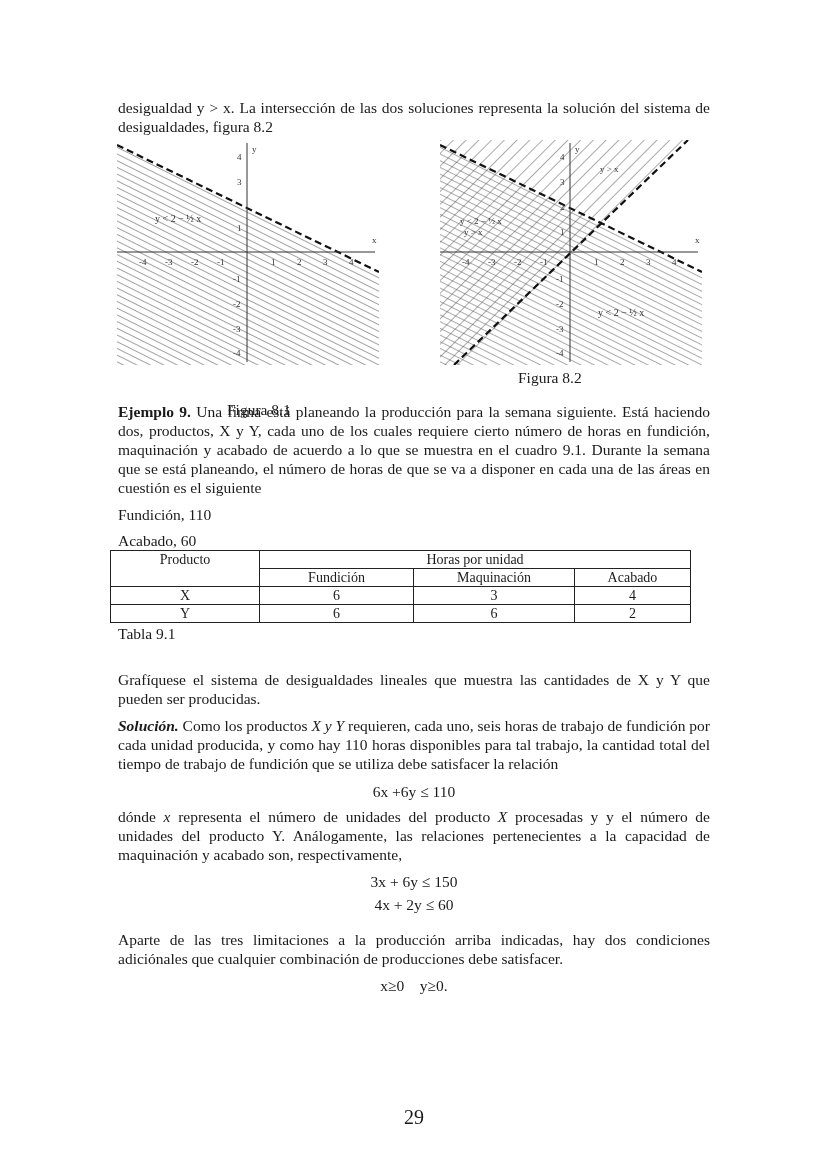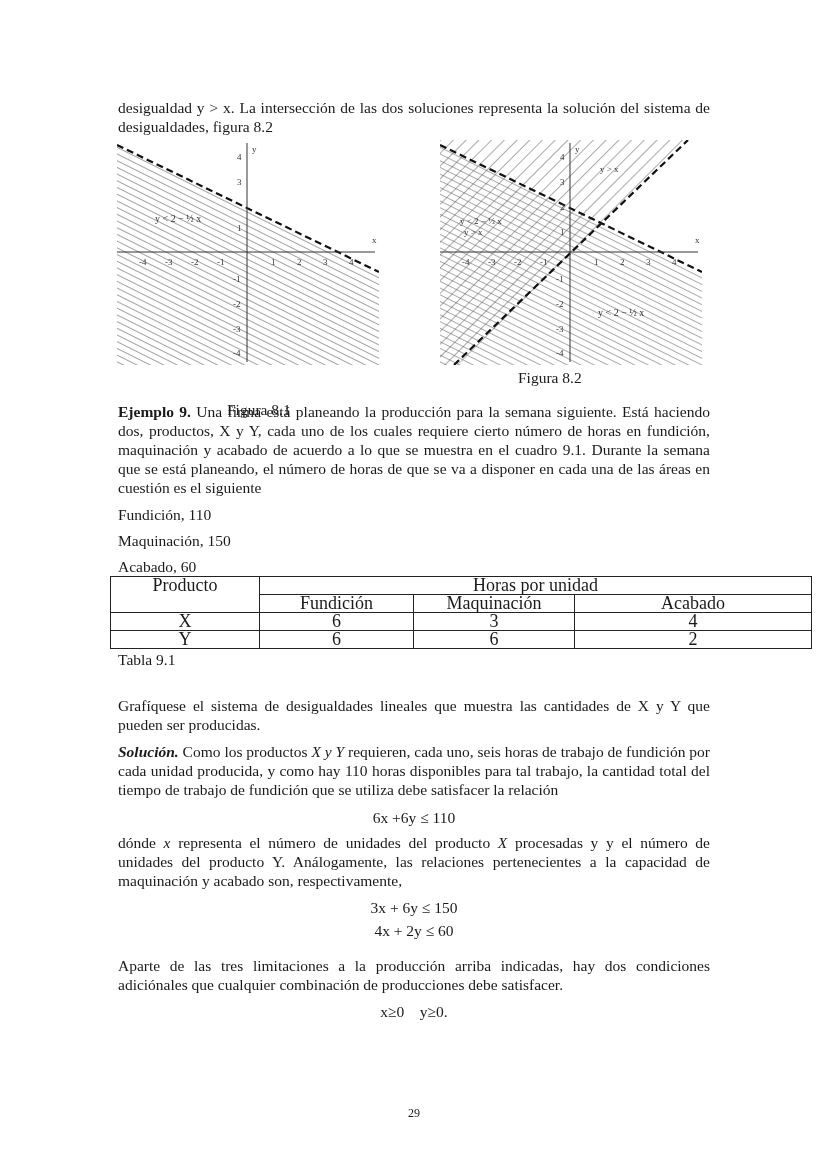--- a/index.html
+++ b/index.html
@@ -10,25 +10,25 @@
   p { margin: 0; }
   .figs { position: relative; height: 250px; margin-top: 4px; }
   .fig { position: absolute; top: 0; }
   .fig svg { display: block; }
   .figcap { position: absolute; font-size: 15.5px; }
   .ex-title { font-weight: bold; }
   .sol-title { font-weight: bold; font-style: italic; }
   i.v { font-style: italic; }
   .avail { margin-top: 8px; }
   .avail p { margin-bottom: 7px; }
-  table.t { border-collapse: collapse; width: 702px; margin-left: -8px; font-size: 18px; }
+  table.t { border-collapse: collapse; width: 581px; margin-left: -8px; font-size: 14px; }
   table.t td { border: 1.2px solid #222; text-align: center; padding: 0; line-height: 17px; height: 17px; }
   .tcap { text-align: left; margin-top: 1px; font-size: 15.5px; }
   .eq { text-align: center; margin: 6px 0 6px 0; }
-  .pnum { position: absolute; left: 0; width: 828px; top: 1106px; text-align: center; font-size: 12px; }
+  .pnum { position: absolute; left: 0; width: 828px; top: 1106px; text-align: center; font-size: 20px; }
 </style>
 </head>
 <body>
 
 <div class="page">
   <p class="just">desigualdad y &gt; x. La intersección de las dos soluciones representa la solución del sistema de desigualdades, figura 8.2</p>
 
   <div class="figs">
 
     <div class="fig" style="left:-1px;">
@@ -113,21 +113,20 @@
         </g>
       </svg>
       <div class="figcap" style="left:78px; top:228px;">Figura 8.2</div>
     </div>
   </div>
 
   <p class="just" style="margin-top:12px;"><span class="ex-title">Ejemplo 9.</span><span> Una firma está planeando la producción para la semana siguiente. Está haciendo dos, productos, X y Y, cada uno de los cuales requiere cierto número de horas en fundición, maquinación y acabado de acuerdo a lo que se muestra en el cuadro 9.1. Durante la semana que se está planeando, el número de horas de que se va a disponer en cada una de las áreas en cuestión es el siguiente</span></p>
 
   <div class="avail">
     <p>Fundición, 110</p>
-    <p>Maquinación, 150</p>
     <p style="margin-bottom:0;">Acabado, 60</p>
   </div>
 
   <table class="t">
     <tbody>
         <tr>
       <td rowspan="2" style="vertical-align:top; width:148px;">Producto</td>
       <td colspan="3">Horas por unidad</td>
     </tr>
     <tr>

